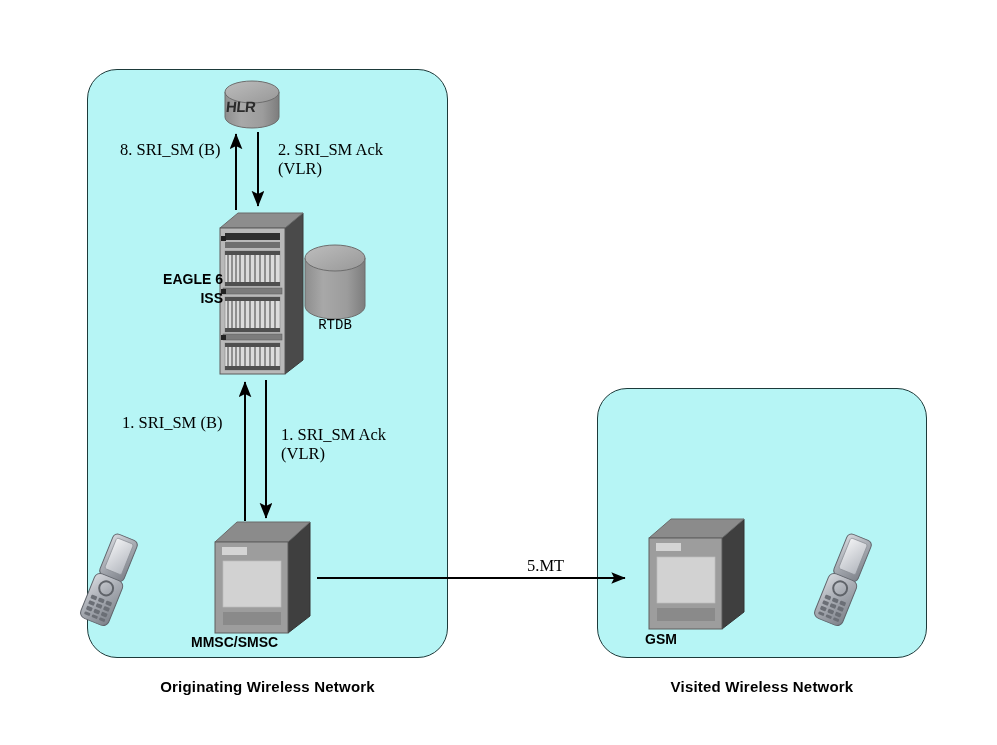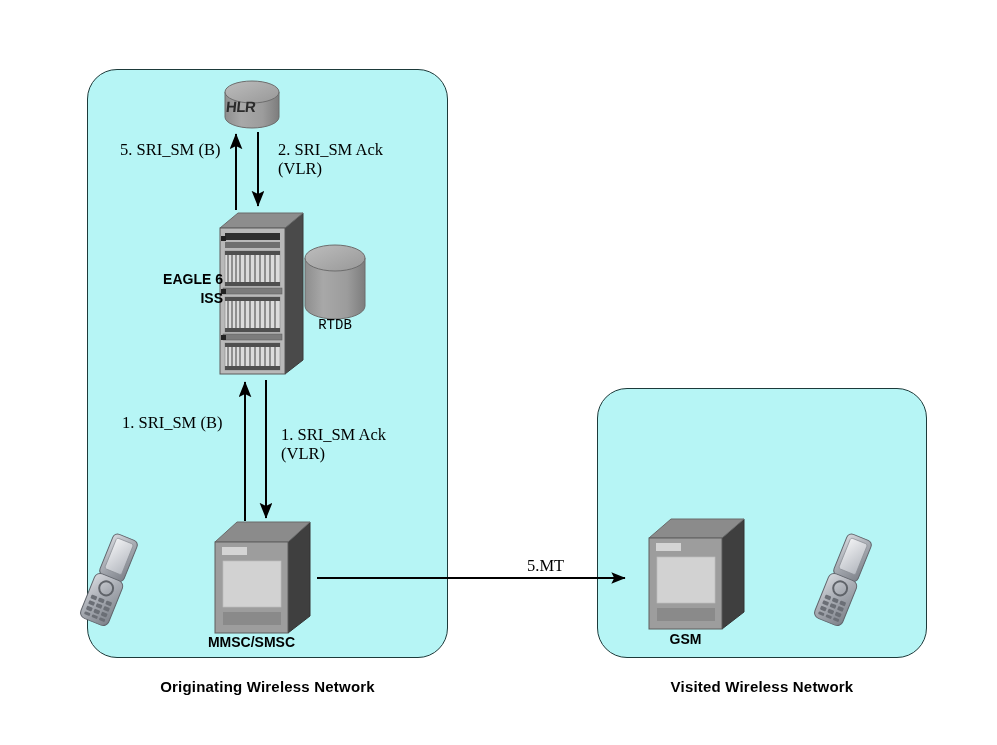--- a/index.html
+++ b/index.html
@@ -41,21 +41,20 @@
     color: #000000;
     line-height: 19px;
     white-space: pre;
   }
   .node-label {
     position: absolute;
     font-family: "Liberation Sans", sans-serif;
     font-weight: bold;
     font-size: 14px;
     color: #000000;
-    text-align: center;
     white-space: pre;
     line-height: 18px;
   }
   .node-label-serif {
     position: absolute;
     font-family: Liberation Mono, monospace;
     font-size: 14px;
     color: #000000;
     text-align: center;
     white-space: nowrap;
@@ -250,21 +249,21 @@
         <rect x="6" y="78" width="6" height="4" rx="1"></rect>
           <rect x="14" y="78" width="6" height="4" rx="1"></rect>
           <rect x="22" y="78" width="6" height="4" rx="1"></rect>
         <rect x="6" y="84" width="6" height="3" rx="1"></rect>
           <rect x="14" y="84" width="6" height="3" rx="1"></rect>
           <rect x="22" y="84" width="6" height="3" rx="1"></rect>
       </g>
     </g>
   </svg>
 
-  <div class="msg-label" style="left:120px; top:140px;">5. SRI_SM (B)</div>
+  <div class="msg-label" style="left:120px; top:140px;">8. SRI_SM (B)</div>
 
   <div class="msg-label" style="left:278px; top:140px;">2. SRI_SM Ack</div>
   <div class="msg-label" style="left:278px; top:159px;">(VLR)</div>
 
   <div class="msg-label" style="left:122px; top:413px;">1. SRI_SM (B)</div>
 
   <div class="msg-label" style="left:281px; top:425px;">1. SRI_SM Ack</div>
   <div class="msg-label" style="left:281px; top:444px;">(VLR)</div>
 
   <div class="msg-label" style="left:499px; top:556px;margin-left:28px;">5.MT</div>

